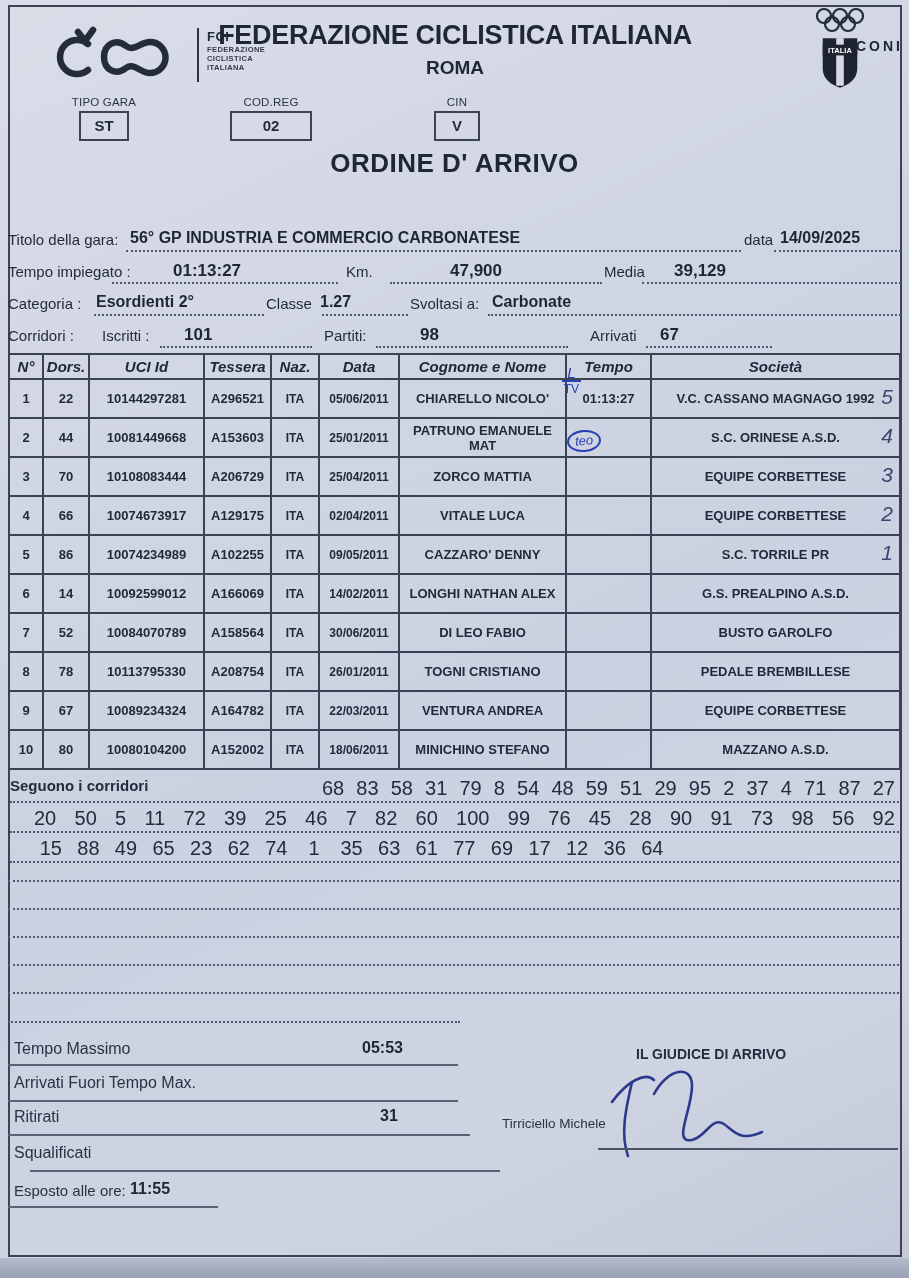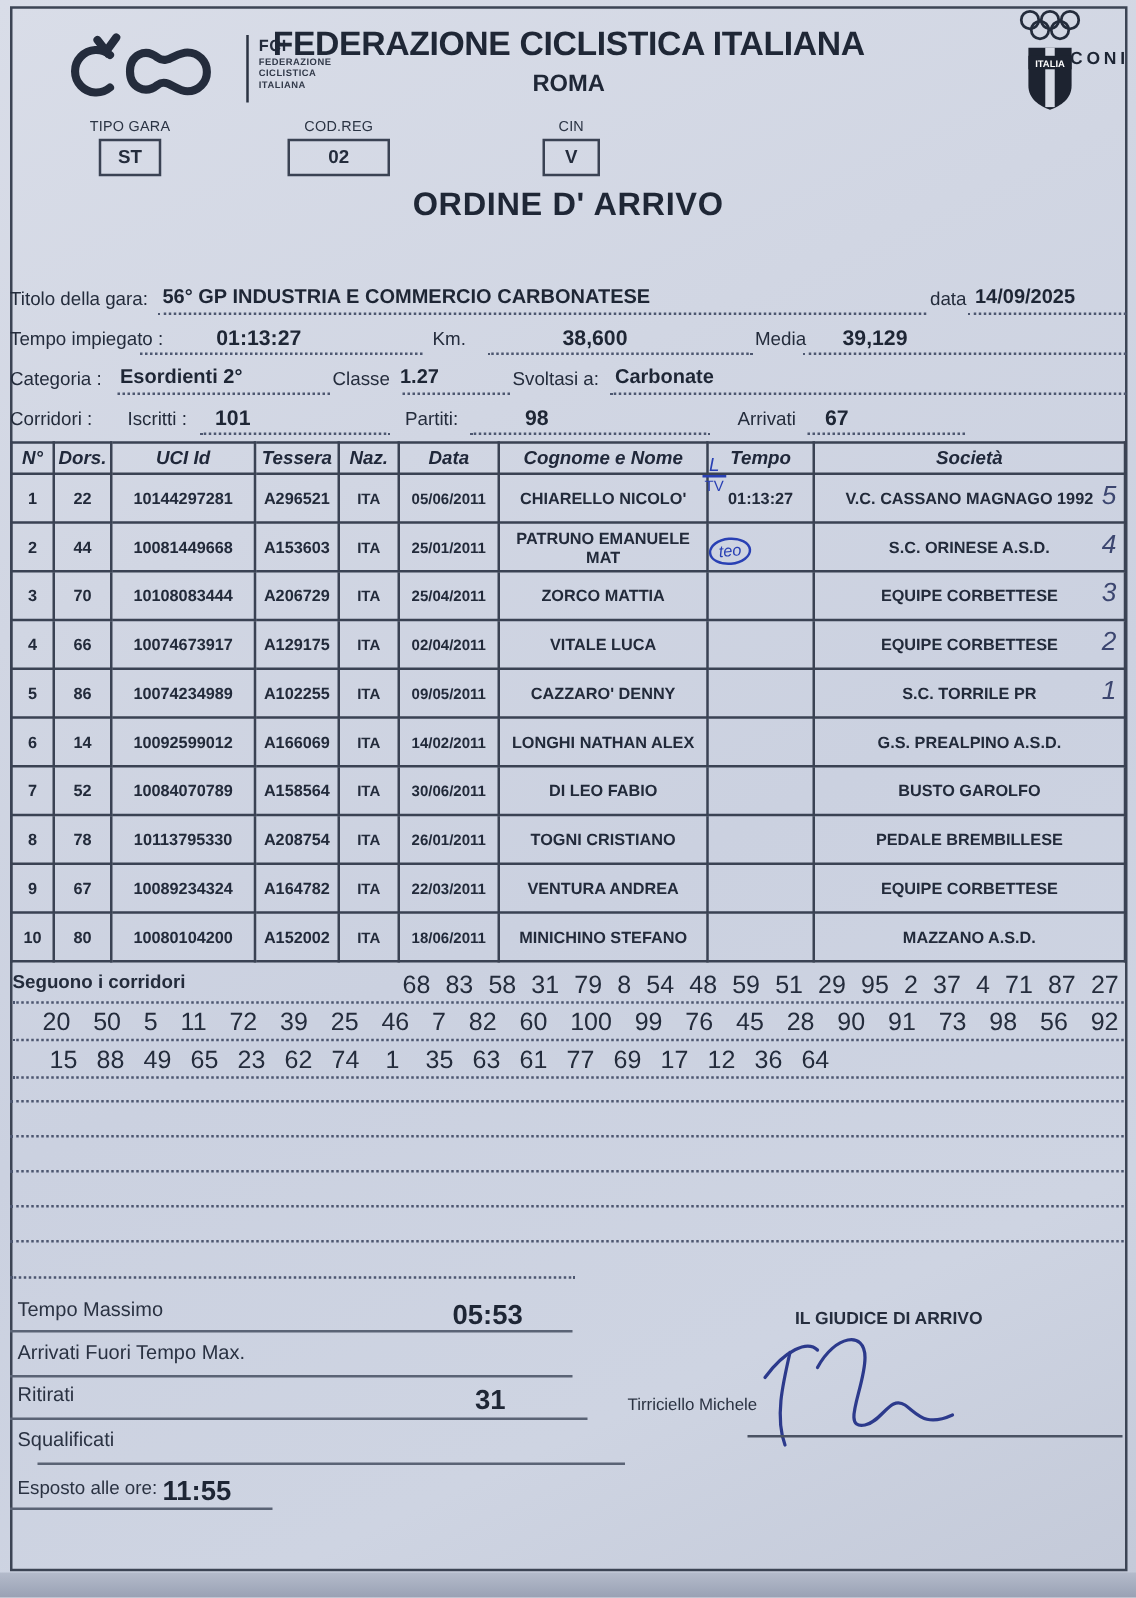--- a/index.html
+++ b/index.html
@@ -64,21 +64,21 @@
   
   .seg{left:10px;width:889px;height:29px;border-bottom:2px dotted #4d5770;}
   .seg .slabel{position:absolute;left:0;top:5px;font-size:15px;font-weight:bold;}
   .nums{position:absolute;top:5px;display:flex;justify-content:space-between;}
   .num{font-size:20px;font-weight:normal;text-align:center;}
   .nums3{position:absolute;top:5px;left:22px;}
   .nums3 .num{display:inline-block;width:37.6px;}
   .blank{left:8px;height:16px;border-bottom:2px dotted #4d5770;}
   
   .flab{font-size:16px;color:#2a3242;white-space:nowrap;}
-  .fval{font-size:22px;font-weight:bold;color:#1e2635;white-space:nowrap;}
+  .fval{font-size:16px;font-weight:bold;color:#1e2635;white-space:nowrap;}
   .uline{height:0;border-bottom:2px solid #5a6375;}
   .judge{font-size:14px;font-weight:bold;color:#252d3d;}
   .jname{font-size:13.5px;color:#2a3242;}
 </style>
 </head>
 <body>
 
 <div id="sheet">
   <div class="abs frame"></div>
   <div class="abs bottom-shade"></div>
@@ -144,41 +144,41 @@
     <div class="dot" style="left:118px;width:615px;top:22px;"></div>
     <span class="lbl" style="left:736px;">data</span>
     <span class="val" style="left:772px;">14/09/2025</span>
     <div class="dot" style="left:766px;right:0;top:22px;"></div>
   </div>
   <div class="abs irow" style="top:260px;">
     <span class="lbl" style="left:0;">Tempo impiegato :</span>
     <span class="val" style="left:165px;font-size:17px;">01:13:27</span>
     <div class="dot" style="left:104px;width:226px;top:22px;"></div>
     <span class="lbl" style="left:338px;">Km.</span>
-    <span class="val" style="left:442px;font-size:17px;">38,600</span>
+    <span class="val" style="left:442px;font-size:17px;">47,900</span>
     <div class="dot" style="left:382px;width:212px;top:22px;"></div>
     <span class="lbl" style="left:596px;">Media</span>
     <span class="val" style="left:666px;font-size:17px;">39,129</span>
     <div class="dot" style="left:634px;right:0;top:22px;"></div>
   </div>
   <div class="abs irow" style="top:292px;">
     <span class="lbl" style="left:0;">Categoria :</span>
     <span class="val" style="left:88px;">Esordienti 2°</span>
     <div class="dot" style="left:86px;width:170px;top:22px;"></div>
     <span class="lbl" style="left:258px;">Classe</span>
     <span class="val" style="left:312px;">1.27</span>
     <div class="dot" style="left:314px;width:86px;top:22px;"></div>
     <span class="lbl" style="left:402px;">Svoltasi a:</span>
     <span class="val" style="left:484px;">Carbonate</span>
     <div class="dot" style="left:480px;right:0;top:22px;"></div>
   </div>
   <div class="abs irow" style="top:324px;">
     <span class="lbl" style="left:0;">Corridori :</span>
     <span class="lbl" style="left:94px;">Iscritti :</span>
-    <span class="val" style="left:164px;font-size:17px;">101</span>
+    <span class="val" style="left:176px;font-size:17px;">101</span>
     <div class="dot" style="left:152px;width:152px;top:22px;"></div>
     <span class="lbl" style="left:316px;">Partiti:</span>
     <span class="val" style="left:412px;font-size:17px;">98</span>
     <div class="dot" style="left:368px;width:192px;top:22px;"></div>
     <span class="lbl" style="left:582px;">Arrivati</span>
     <span class="val" style="left:652px;font-size:17px;">67</span>
     <div class="dot" style="left:638px;width:126px;top:22px;"></div>
   </div>
 
   <table class="res">

